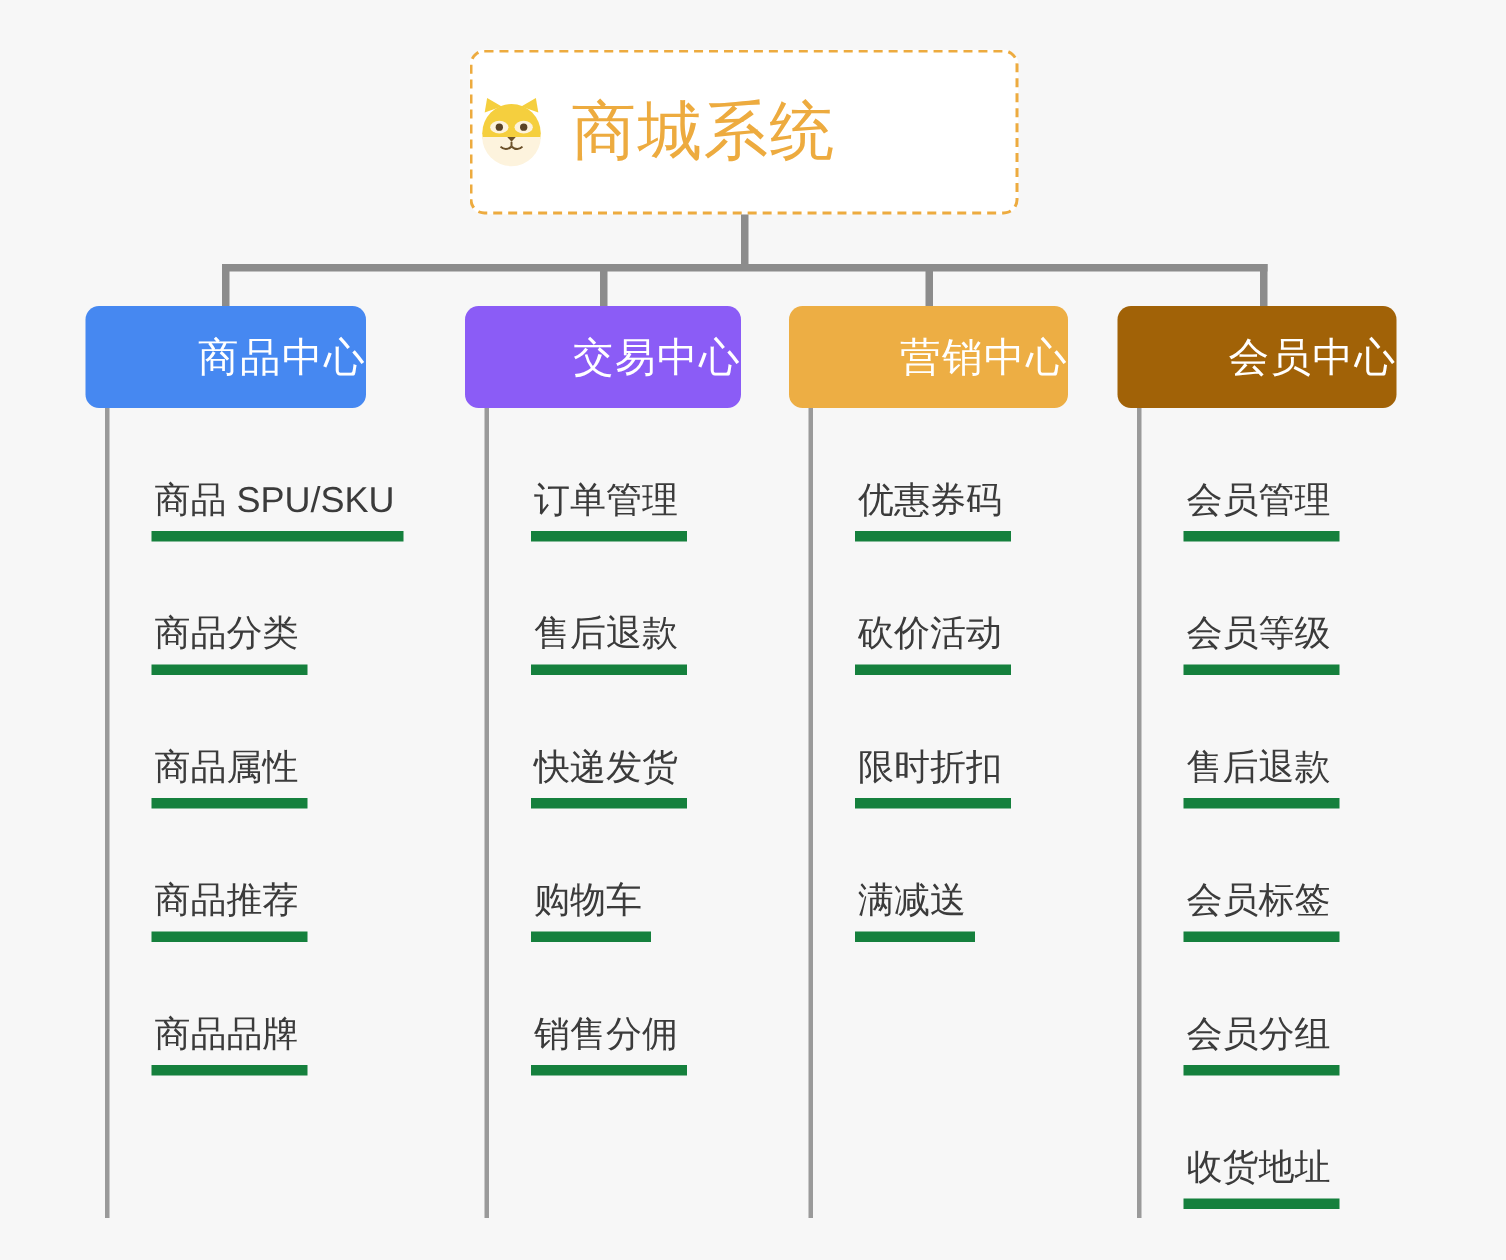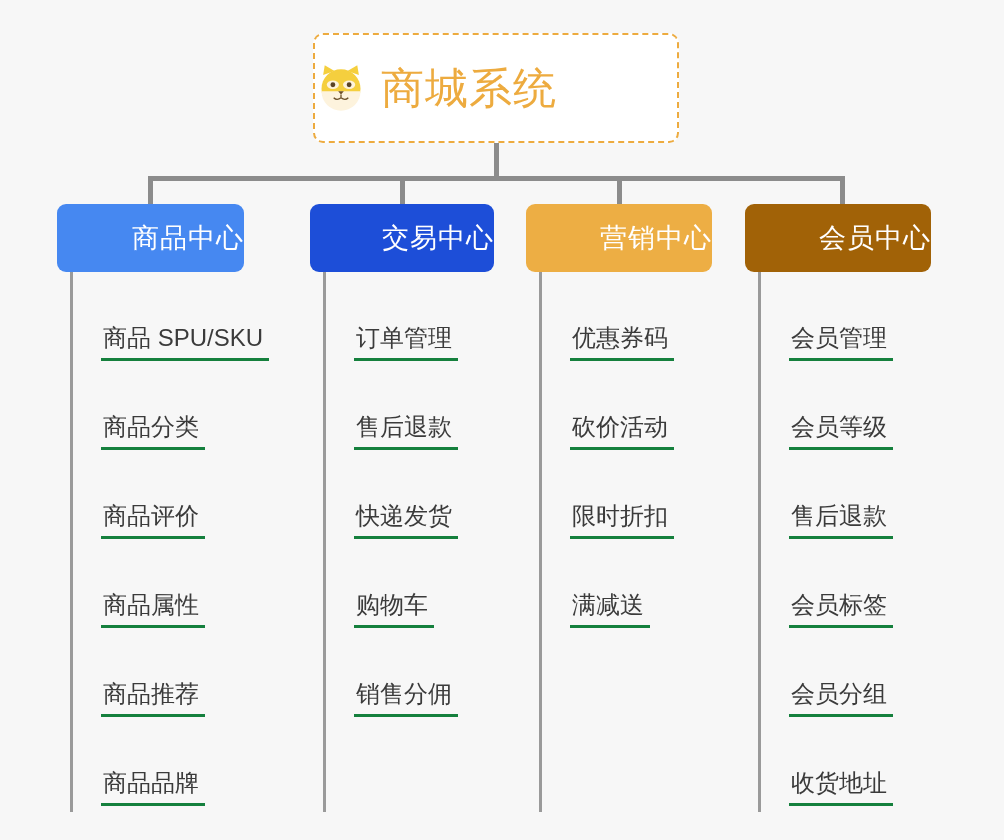--- a/index.html
+++ b/index.html
@@ -81,21 +81,21 @@
     align-items:flex-end;
     padding-left:44px;
   }
   .leaf-text{
     display:inline-block;
     font-size:24px;
     line-height:1.1;
     color:#3b3b3b;
     white-space:nowrap;
     padding:0 6px 7px 2px;
-    border-bottom:3px solid #15803d;
+    border-bottom:7px solid #15803d;
   }
 
   
   .branch-1{left:57px;width:187px;}
   .branch-2{left:310px;width:184px;}
   .branch-3{left:526px;width:186px;}
   .branch-4{left:745px;width:186px;}
 </style>
 </head>
 <body style="background: rgb(247, 247, 247);">
@@ -142,36 +142,33 @@
     </div>
     <div class="branch-spine" style="height: 540px;"></div>
     <ul class="leaf-list">
       <li class="leaf">
           <span class="leaf-text">商品 SPU/SKU</span>
         </li>
       <li class="leaf">
           <span class="leaf-text">商品分类</span>
         </li>
       <li class="leaf">
-          <span class="leaf-text">商品评价</span>
-        </li>
-      <li class="leaf">
           <span class="leaf-text">商品属性</span>
         </li>
       <li class="leaf">
           <span class="leaf-text">商品推荐</span>
         </li>
       <li class="leaf">
           <span class="leaf-text">商品品牌</span>
         </li>
     </ul>
   </div>
 
   <div class="branch branch-2">
-    <div class="branch-head" style="background: #1d4ed8;">
+    <div class="branch-head" style="background: #8b5cf6;">
       <span>交易中心</span>
     </div>
     <div class="branch-spine" style="height: 540px;"></div>
     <ul class="leaf-list">
       <li class="leaf">
           <span class="leaf-text">订单管理</span>
         </li>
       <li class="leaf">
           <span class="leaf-text">售后退款</span>
         </li>

